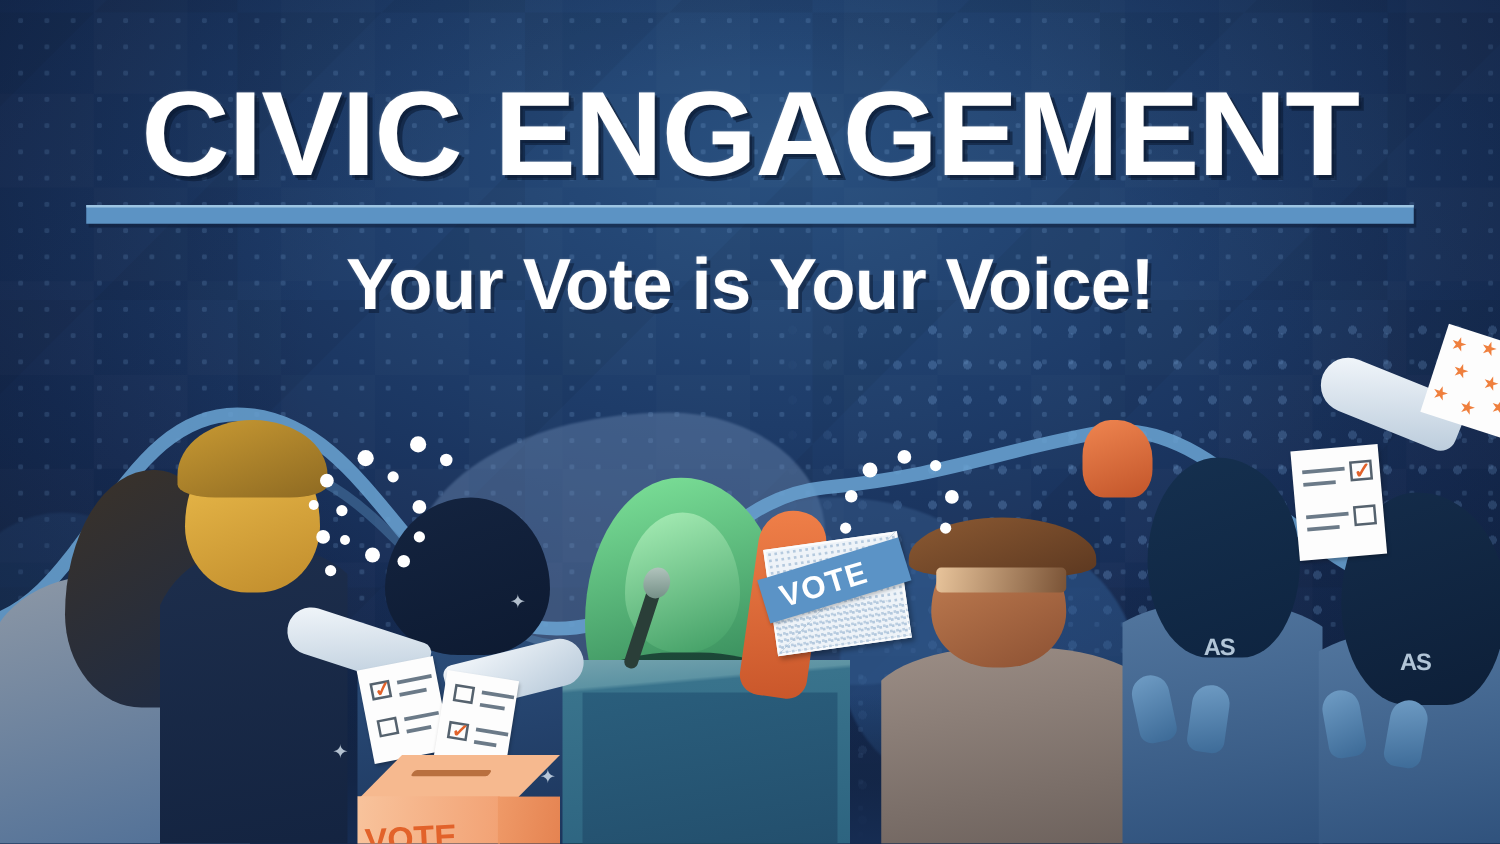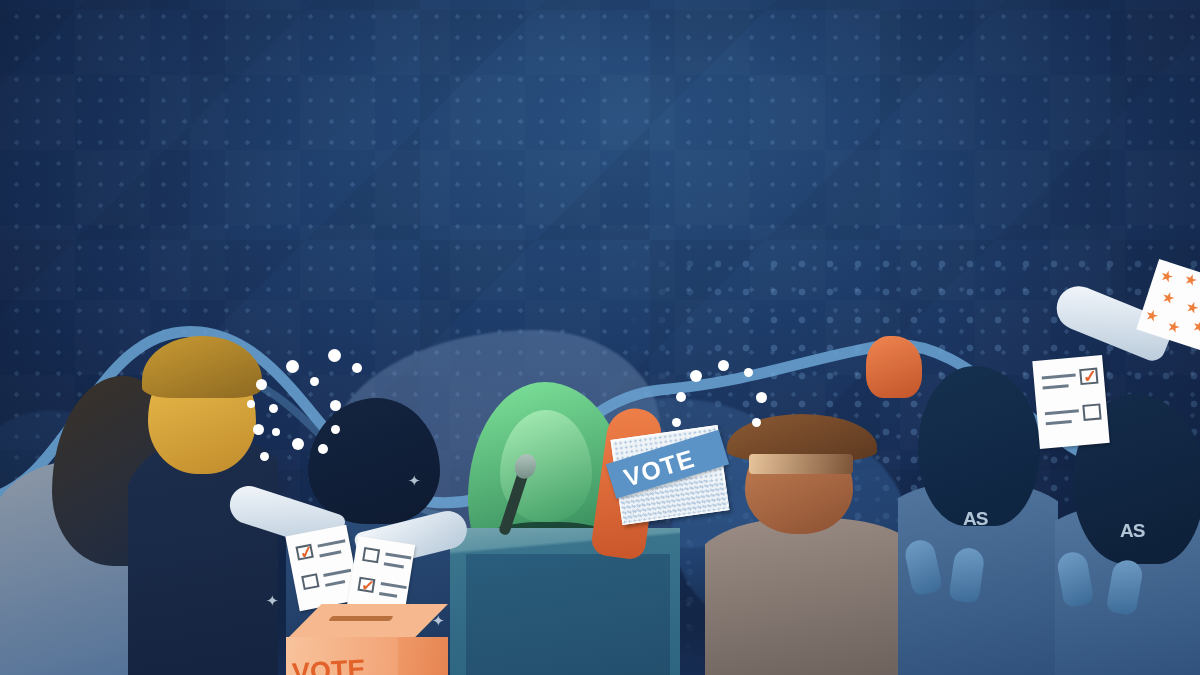--- a/index.html
+++ b/index.html
@@ -373,14 +373,19 @@
   </div>
 
   <div class="spark" style="left:266px;top:592px">✦</div>
   <div class="spark" style="left:408px;top:472px">✦</div>
   <div class="spark" style="left:432px;top:612px">✦</div>
   <div class="spark" style="left:336px;top:606px">✦</div>
 
   <div class="bg-vignette"></div>
   <div class="bg-bottomfade"></div>
 
+  <div class="title-wrap">
+    <h1 class="title">CIVIC ENGAGEMENT</h1>
+    <div class="title-rule"></div>
+    <p class="subtitle">Your Vote is Your Voice!</p>
+  </div>
 
 </div>
 
 </body></html>

